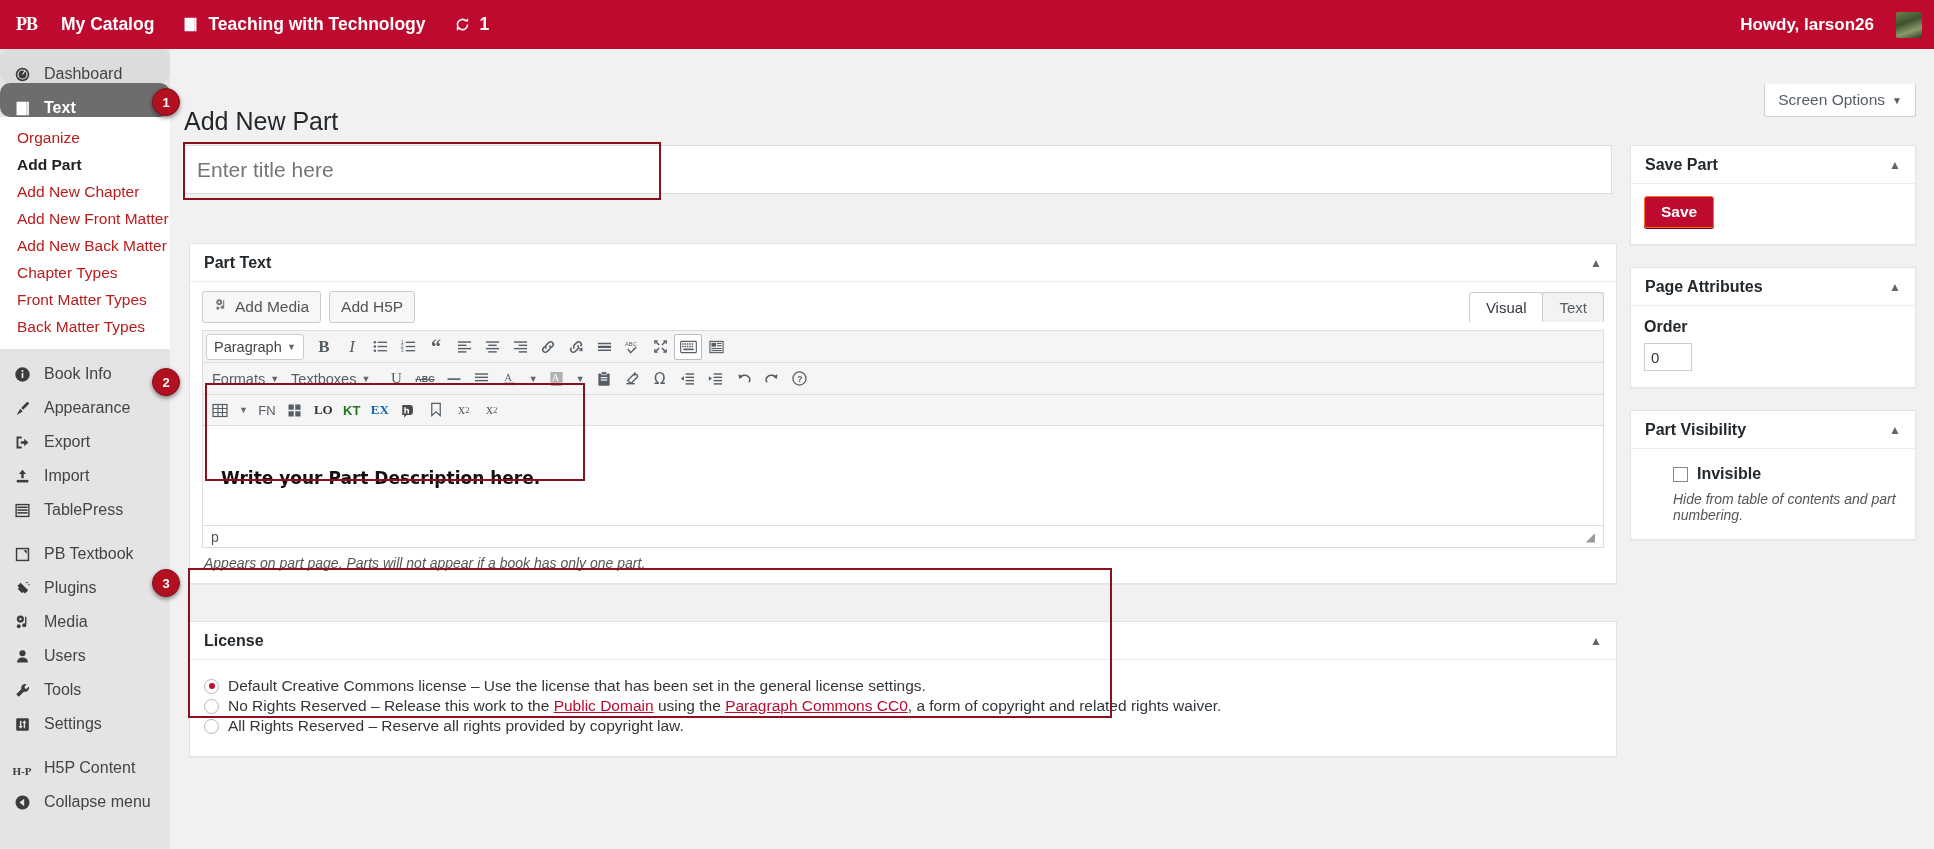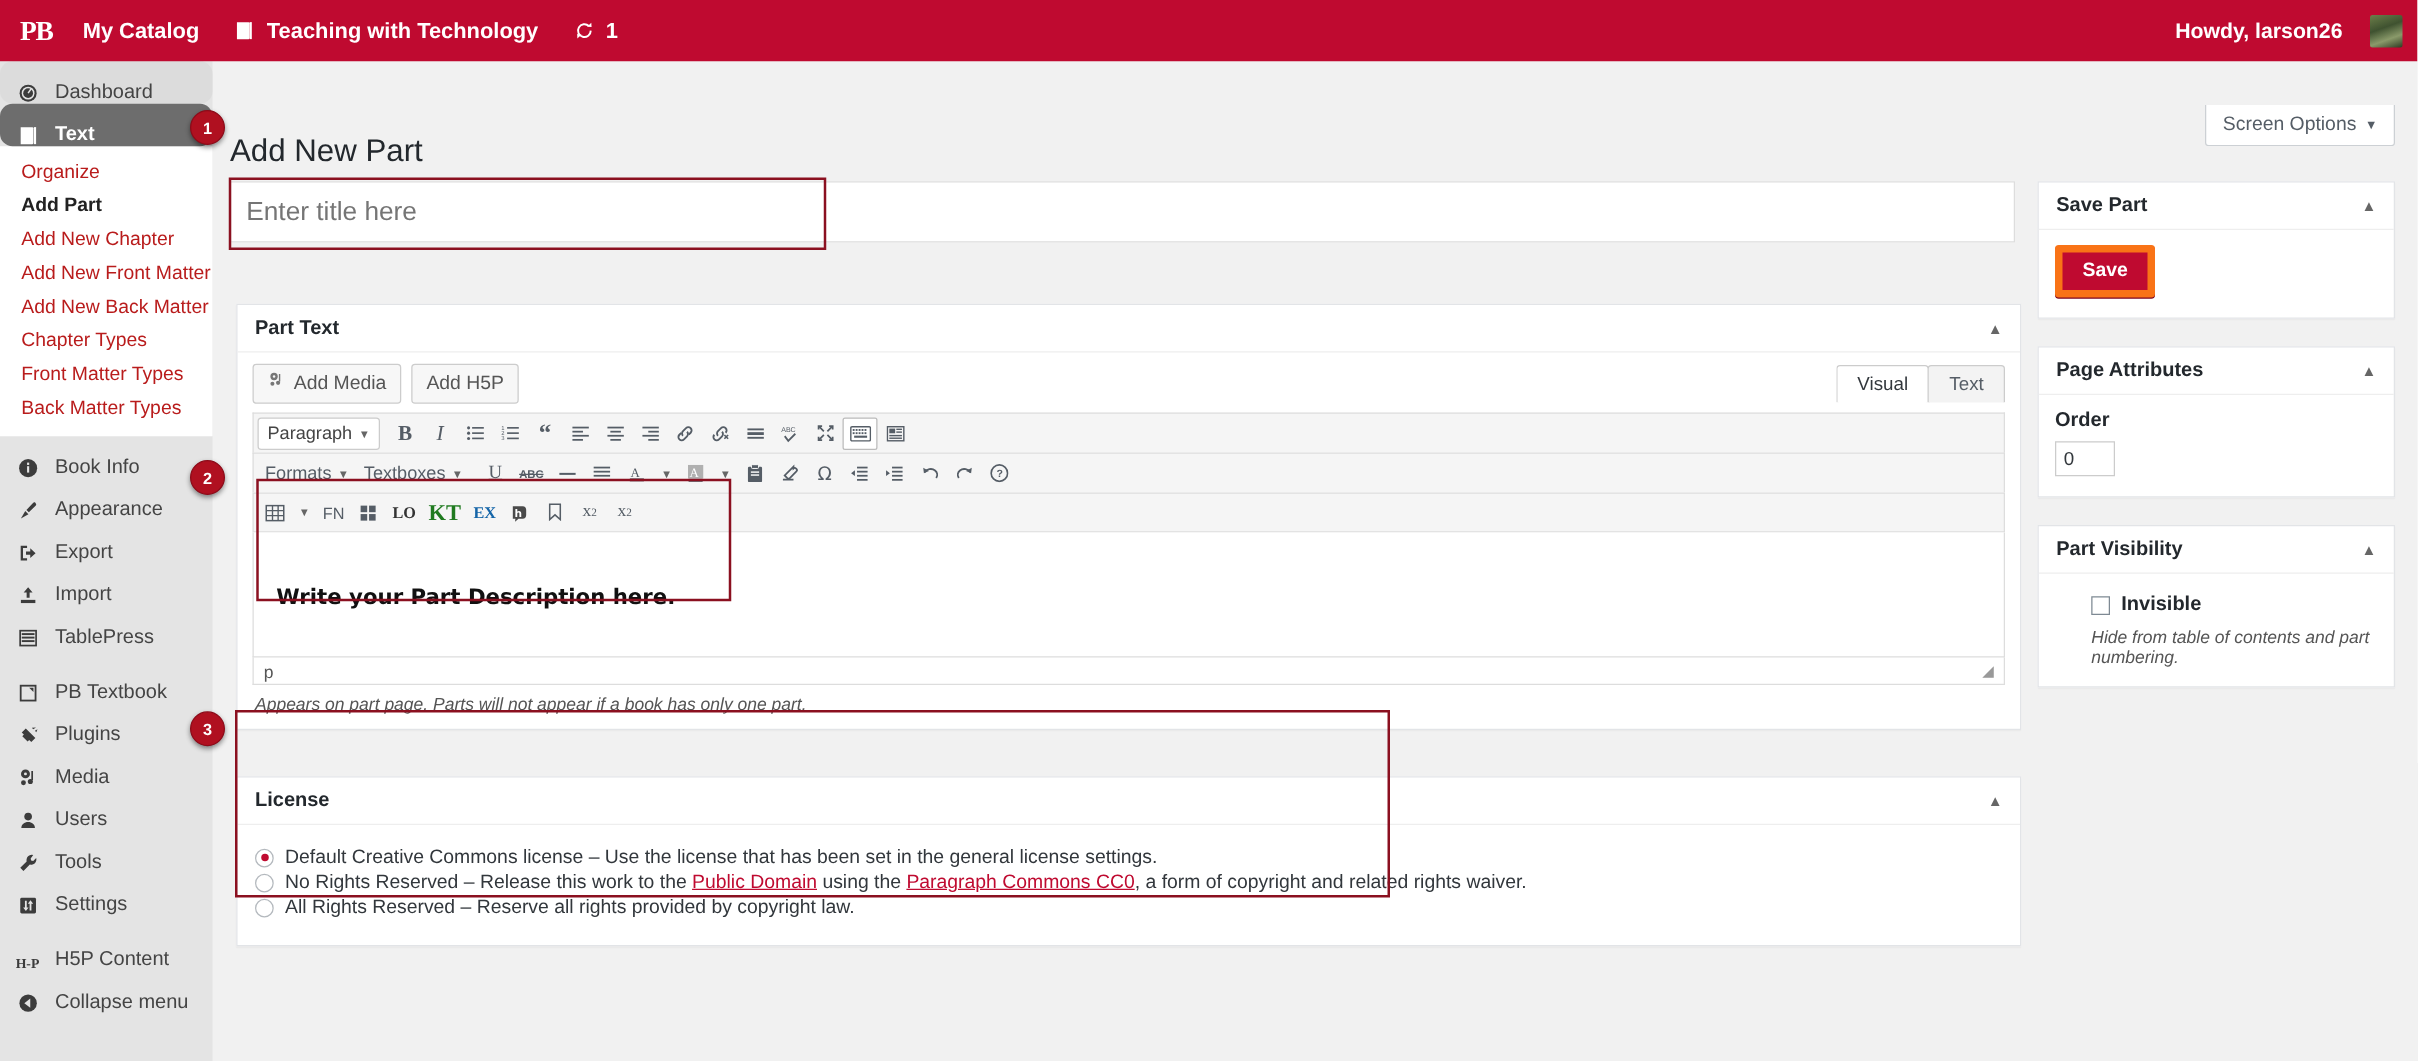--- a/index.html
+++ b/index.html
@@ -21,21 +21,21 @@
     background:#bf0a30; color:#fff;
     display:flex; align-items:center;
     padding:0 0 0 8px;
     z-index:50;
   }
   .ab-item {
     display:flex; align-items:center; gap:9px;
     height:49px; padding:0 14px;
     font-size:17.5px; font-weight:bold; color:#fff; white-space:nowrap;
   }
-  .ab-logo { font-size:22px; font-weight:bold; letter-spacing:-1px; padding:0 10px 0 8px; font-family:"Liberation Serif", serif; }
+  .ab-logo { font-size:18px; font-weight:bold; letter-spacing:-1px; padding:0 10px 0 8px; font-family:"Liberation Serif", serif; }
   .ab-spacer { flex:1; }
   .ab-right { display:flex; align-items:center; gap:22px; padding-right:12px; font-size:17px; font-weight:bold;}
   .avatar {
     width:26px; height:26px; border-radius:2px;
     background:linear-gradient(160deg,#6d7f4a 0%,#3f5230 40%,#8a9a6a 70%,#2e3a22 100%);
     display:inline-block;
   }
   .ico { display:inline-flex; align-items:center; justify-content:center; }
 
   
@@ -173,21 +173,21 @@
     display:flex; align-items:center; justify-content:center;
   }
   .radio.on::after { content:""; width:6px; height:6px; border-radius:50%; background:#bf0a30; }
   .lic-link { color:#bf0a30; text-decoration:underline; }
 
   
   .rcol { position:absolute; right:18px; top:96px; width:286px; }
   .rbox { margin-bottom:22px; }
   .rbox-body { padding:12px 13px 16px 13px; }
   .btn-primary {
-    background:#bf0a30; border:6px solid #f97316; color:#fff;
+    background:#bf0a30; border:1px solid #f97316; color:#fff;
     font-size:15.5px; font-weight:bold; padding:6px 16px; border-radius:3px;
     box-shadow:0 1px 0 #7d041d;
   }
   .fld-label { font-size:16px; font-weight:bold; color:#23282d; margin-bottom:7px; }
   .num-input { width:48px; height:28px; border:1px solid #ccc; padding:0 6px; font-size:15px; color:#32373c; }
   .chkrow { display:flex; align-items:center; gap:9px; margin-bottom:8px; }
   .chk { width:15px; height:15px; border:1px solid #7e8993; background:#fff; flex:none; }
   .chk-label { font-size:16px; font-weight:bold; color:#23282d; }
   .hint { font-size:14px; font-style:italic; color:#555; }
 </style>
@@ -684,21 +684,21 @@
           <div class="tb" style="font-size:13px;letter-spacing:0px;">FN</div>
           <div class="tb">
             <svg width="15" height="15" viewBox="0 0 16 16">
                 <rect x="1.6" y="1.6" width="5.6" height="5.6" fill="#555d66"></rect>
                 <rect x="8.8" y="1.6" width="5.6" height="5.6" fill="#555d66"></rect>
                 <rect x="1.6" y="8.8" width="5.6" height="5.6" fill="#555d66"></rect>
                 <rect x="8.8" y="8.8" width="5.6" height="5.6" fill="#555d66"></rect>
               </svg>
           </div>
           <div class="tb" style="font-size:13px;font-weight:bold;font-family:'Liberation Serif',serif;color:#333;">LO</div>
-          <div class="tb" style="font-size:18px;font-weight:bold;font-family:Liberation Serif, serif;color:#1f7a1f;">KT</div>
+          <div class="tb" style="font-size:13px;font-weight:bold;font-family:Liberation Sans, sans-serif;color:#1f7a1f;">KT</div>
           <div class="tb" style="font-size:13px;font-weight:bold;font-family:'Liberation Serif',serif;color:#1565a8;">EX</div>
           <div class="tb">
             <svg width="15" height="15" viewBox="0 0 16 16">
                 <path fill="#4a4a4a" d="M2.4 2.2h8.4c2 0 3 1.2 3 3.1v4.4c0 1.9-1 3.1-3 3.1H7.3l-3 2.6.3-2.6H2.4z"></path>
                 <path fill="#fff" d="M4.6 4.4h1.6v2.3c.4-.4.9-.6 1.5-.6 1.2 0 1.9.8 1.9 2v3.1H8V8.4c0-.6-.3-.9-.8-.9s-1 .4-1 1v2.7H4.6z"></path>
               </svg>
           </div>
           <div class="tb">
             <svg width="14" height="16" viewBox="0 0 14 17">
                 <path fill="none" stroke="#555d66" stroke-width="1.3" d="M2.5 1.5h9v13l-4.5-4-4.5 4z"></path>

